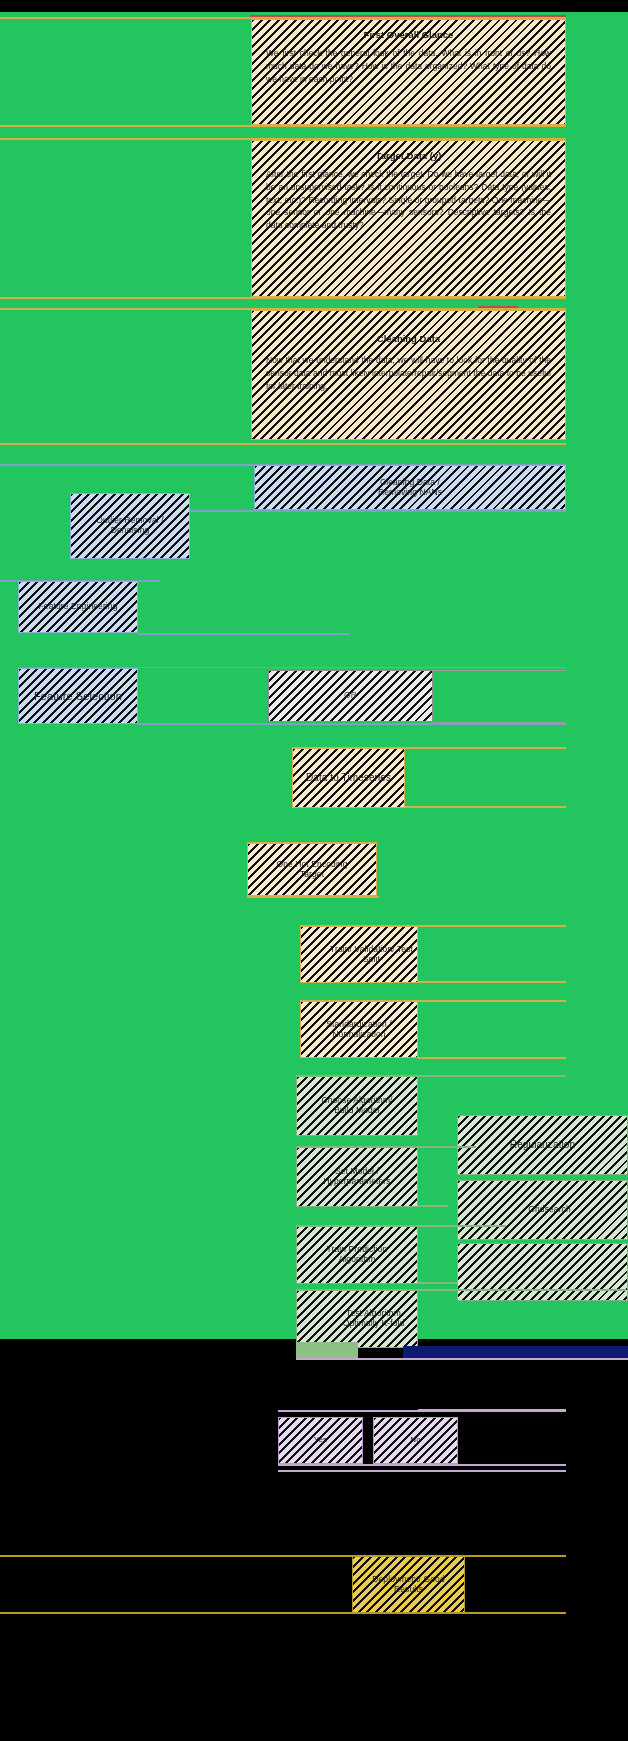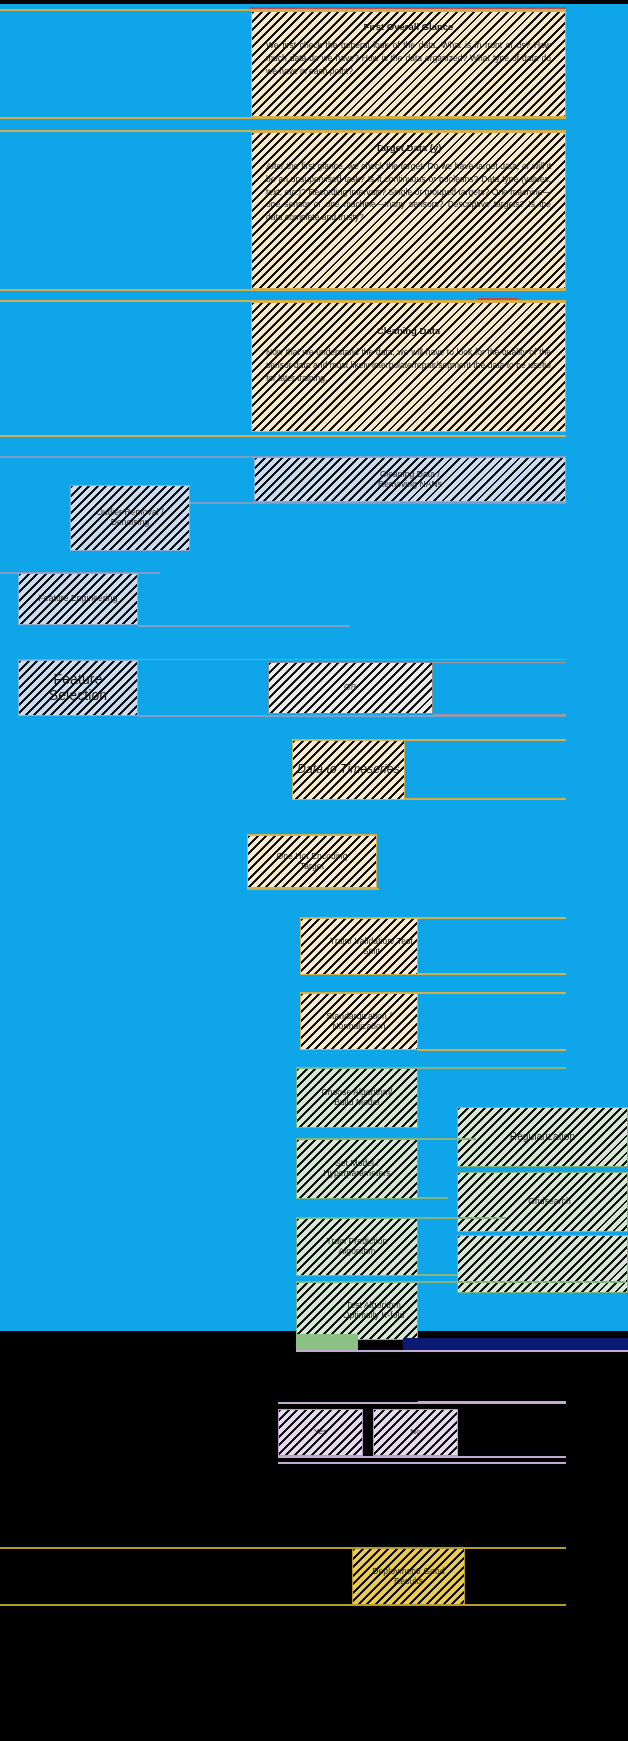--- a/index.html
+++ b/index.html
@@ -1,20 +1,20 @@
 <!DOCTYPE html>
 <html><head>
 <meta charset="utf-8">
 <style>
   html,body{margin:0;padding:0;background:#000;}
   body{
     font-family:"Liberation Sans", sans-serif;
     width:628px;height:1741px;position:relative;overflow:hidden;
   }
-  #stage{position:absolute;left:0;top:4px;width:628px;height:1327px;background:#0ea5e9;}
+  #stage{position:absolute;left:0;top:12px;width:628px;height:1327px;background:#22c55e;}
 
   
   .hatch{position:absolute;inset:0;pointer-events:none;
     background-image:repeating-linear-gradient(135deg,
        rgba(0,0,0,.92) 0px, rgba(0,0,0,.92) 2px,
        rgba(0,0,0,0) 2px,  rgba(0,0,0,0) 6px);
     background-size:auto;
   }
 
   .box{position:absolute;box-sizing:border-box;display:flex;
@@ -104,39 +104,39 @@
     <div class="hatch"></div>
     <div class="lbl" style="font-size:8.5px;">
       <span style="white-space:pre-line;">Feature Engineering</span>
     </div>
   </div>
   <div class="ln ln-blue" style="left:138px;top:621px;width:212px;height:2px;"></div>
 
   <div class="ln ln-blue" style="left:18px;top:655px;width:548px;height:1px;"></div>
   <div class="box blue" style="left:18px;top:656px;width:120px;height:56px;">
     <div class="hatch"></div>
-    <div class="lbl" style="font-size:14px;">
+    <div class="lbl" style="font-size:11px;">
       <span style="white-space:pre-line;">Feature Selection</span>
     </div>
   </div>
   <div class="ln ln-blue" style="left:138px;top:711px;width:428px;height:2px;"></div>
 
   <div class="box gray" style="left:268px;top:658px;width:165px;height:52px;">
     <div class="hatch"></div>
     <div class="lbl" style="font-size:8.5px;color:#4a4a4a;">
       <span>OR</span>
     </div>
   </div>
   <div class="ln ln-gray" style="left:433px;top:658px;width:133px;height:1px;"></div>
   <div class="ln ln-gray" style="left:433px;top:710px;width:133px;height:1px;"></div>
 
   <div class="ln ln-cream" style="left:292px;top:735px;width:274px;height:1.5px;"></div>
   <div class="box cream2" style="left:292px;top:736px;width:113px;height:60px;">
     <div class="hatch"></div>
-    <div class="lbl" style="font-size:12px;font-style:italic;">
+    <div class="lbl" style="font-size:10px;">
       <span style="white-space:pre-line;">Data to Timeseries</span>
     </div>
   </div>
   <div class="ln ln-cream" style="left:405px;top:794px;width:161px;height:1.5px;"></div>
 
   <div class="ln ln-cream" style="left:247px;top:830px;width:130px;height:1.5px;"></div>
   <div class="box cream2" style="left:247px;top:831px;width:130px;height:53px;">
     <div class="hatch"></div>
     <div class="lbl" style="font-size:8.5px;">
       <span style="white-space:pre-line;">One Hot Encoding

